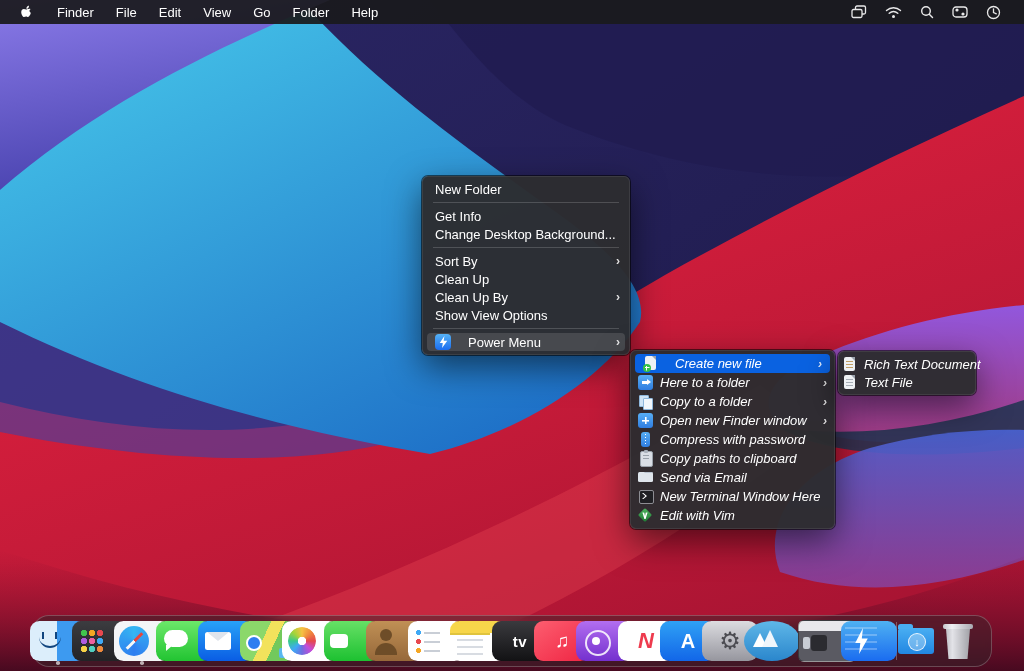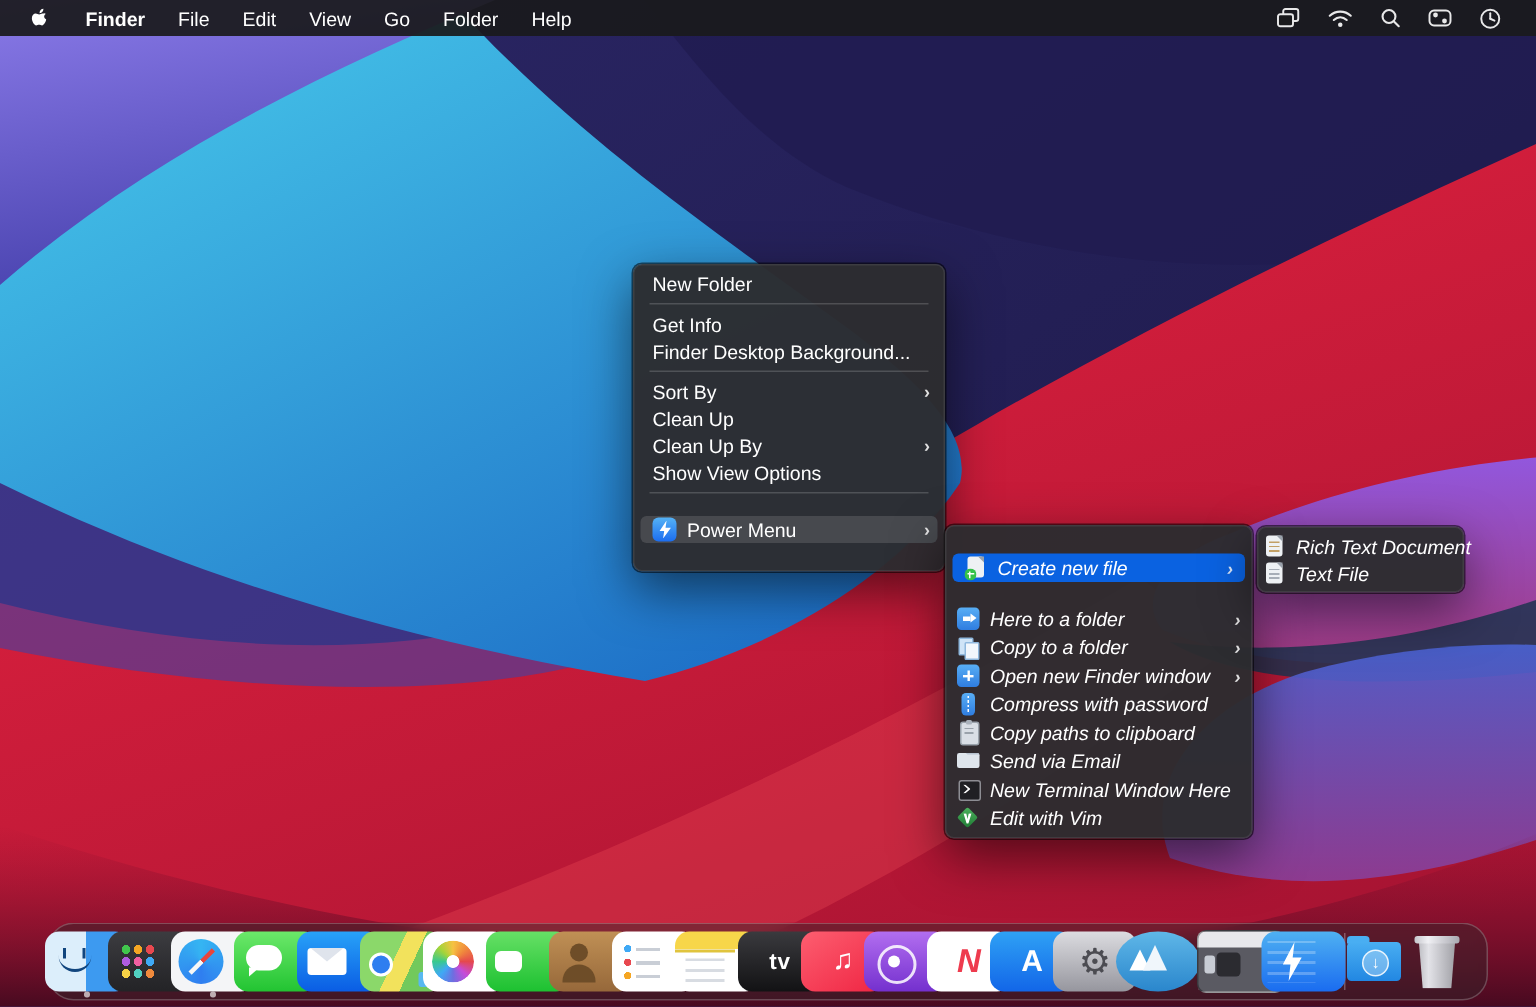--- a/index.html
+++ b/index.html
@@ -7,32 +7,32 @@
        font-family:"Liberation Sans",sans-serif;background:#1c1947;}
   
   .wall{position:absolute;inset:0;}
   
   .menubar{position:absolute;top:0;left:0;right:0;height:24px;
     background:rgba(26,26,28,0.93);display:flex;align-items:center;
     color:#fff;font-size:13px;z-index:50;}
   .mb-left{display:flex;align-items:center;height:100%;}
   .mb-apple{padding:0 14px 0 18px;display:flex;align-items:center;}
   .mb-item{padding:0 11px;height:100%;display:flex;align-items:center;}
-  .mb-item.app{font-weight:bold;}
+  .mb-item.app{font-weight:normal;}
   .mb-right{margin-left:auto;display:flex;align-items:center;height:100%;padding-right:14px;}
   .mb-status{padding:0 9px;height:100%;display:flex;align-items:center;}
   
   .menu{position:absolute;background:rgba(44,44,47,0.97);border-radius:6px;
     box-shadow:0 12px 34px rgba(0,0,0,0.55),0 0 0 1px rgba(0,0,0,0.55),inset 0 0 0 1px rgba(255,255,255,0.08);
     color:#fff;font-size:13px;padding:4px 0;z-index:40;}
   .mrow{height:18px;display:flex;align-items:center;padding:0 10px 0 13px;}
   .mrow .mlabel{white-space:nowrap;}
   .chev{margin-left:auto;font-size:12px;line-height:1;opacity:.85;font-weight:bold;padding-left:10px;}
   .msep{height:1px;background:rgba(255,255,255,0.17);margin:4px 11px;}
-  .hlrow{margin:15px 5px;border-radius:4px;padding:0 5px 0 8px;}
+  .hlrow{margin:0 5px;border-radius:4px;padding:0 5px 0 8px;gap:10px;}
   .hl-gray{background:#47494e;}
   .hl-blue{background:#0a62e1;}
   
   #ctx{left:422px;top:176px;width:208px;}
   #sub{left:630px;top:350px;width:205px;}
   #sub .mrow{height:19px;padding:0 8px 0 8px;font-style:italic;}
   #sub2{left:838px;top:351px;width:138px;}
   #sub2 .mrow{padding:0 4px;font-style:italic;}
   
   .pm-ic{width:16px;height:16px;border-radius:4px;margin-right:7px;flex:none;position:relative;
@@ -294,21 +294,21 @@
 
 <div class="menu" id="ctx">
   <div class="mrow">
     <span class="mlabel">New Folder</span>
   </div>
   <div class="msep"></div>
   <div class="mrow">
     <span class="mlabel">Get Info</span>
   </div>
   <div class="mrow">
-    <span class="mlabel">Finder Desktop Background...</span>
+    <span class="mlabel">Change Desktop Background...</span>
   </div>
   <div class="msep"></div>
   <div class="mrow">
     <span class="mlabel">Sort By</span>
     <span class="chev">›</span>
   </div>
   <div class="mrow">
     <span class="mlabel">Clean Up</span>
   </div>
   <div class="mrow">

